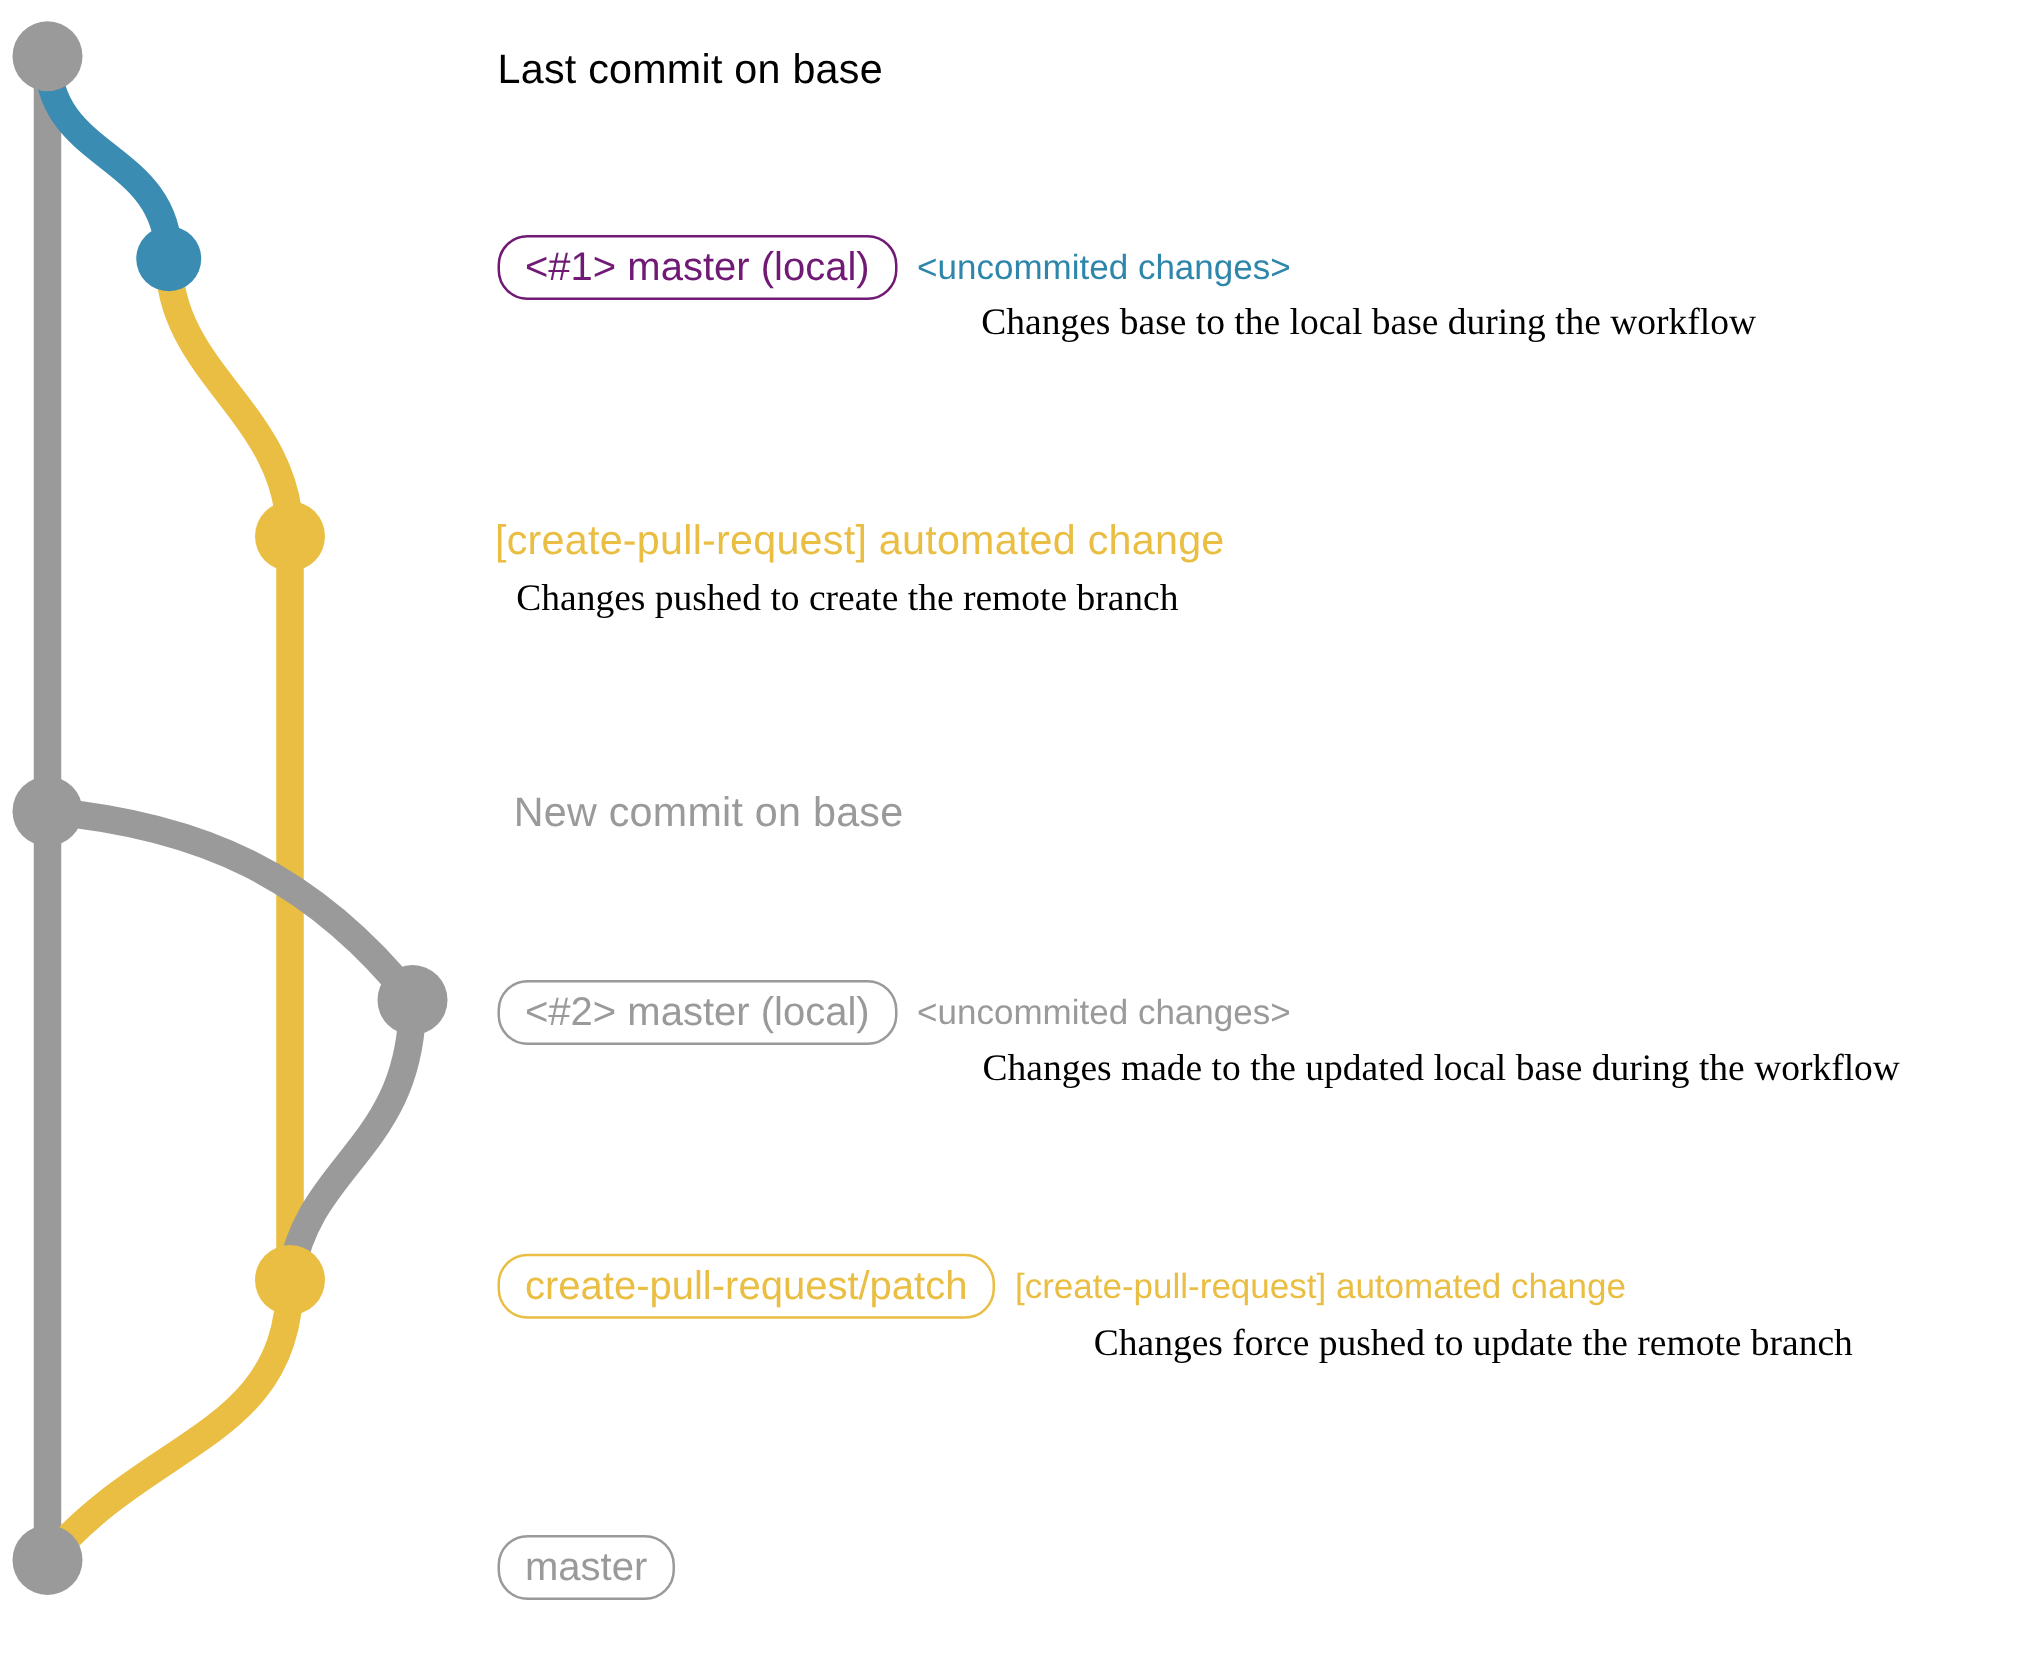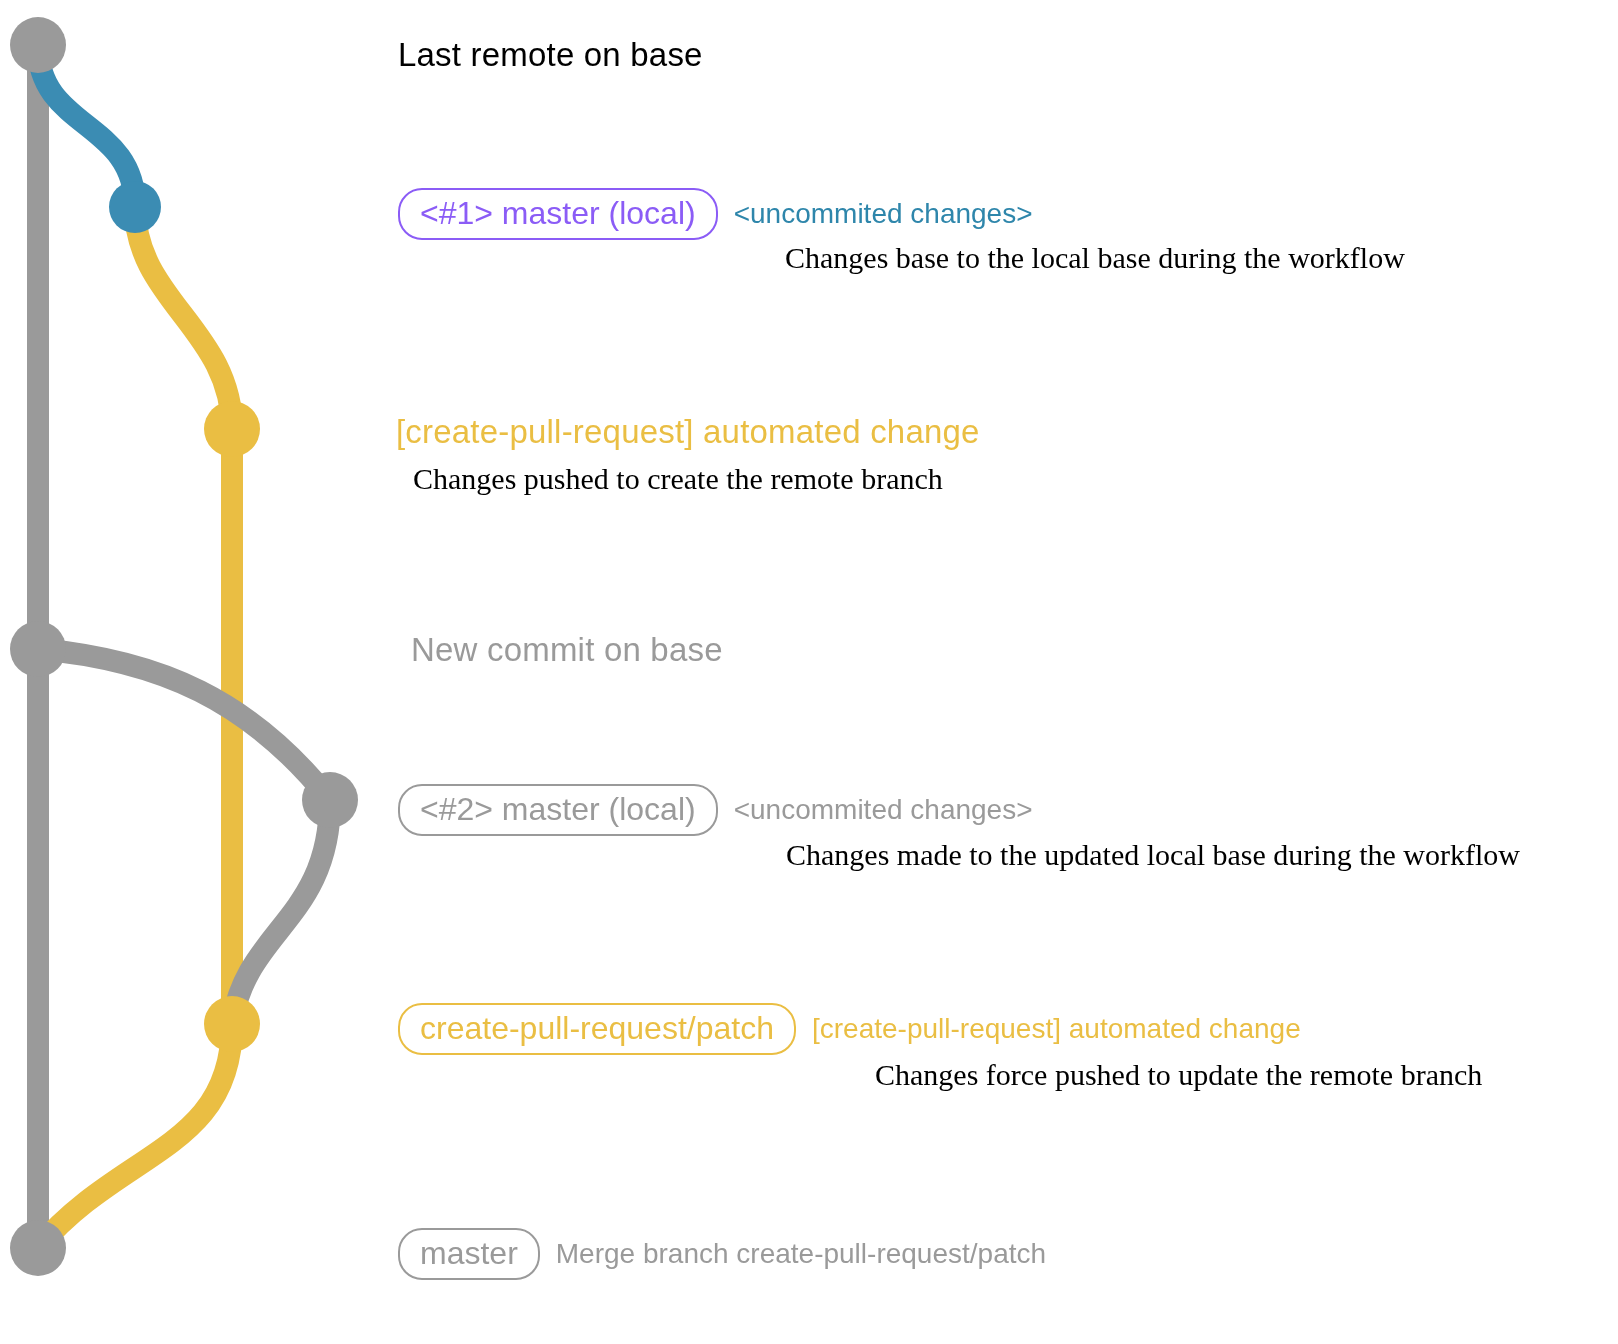--- a/index.html
+++ b/index.html
@@ -77,25 +77,25 @@
         <circle cx="135" cy="207" r="26" fill="#3b8cb3"></circle>
         <circle cx="232" cy="429" r="28" fill="#eabe43"></circle>
         <circle cx="38" cy="649" r="28" fill="#9a9a9a"></circle>
         <circle cx="330" cy="800" r="28" fill="#9a9a9a"></circle>
         <circle cx="232" cy="1024" r="28" fill="#eabe43"></circle>
         <circle cx="38" cy="1248" r="28" fill="#9a9a9a"></circle>
       </g>
   </svg>
 
   <div class="row" style="left:398px; top:36px;">
-    <span class="plain-title">Last remote on base</span>
+    <span class="plain-title">Last commit on base</span>
   </div>
 
   <div class="row" style="left:398px; top:188px;">
-    <span class="chip" style="color:#8b5cf6;">&lt;#1&gt; master (local)</span>
+    <span class="chip" style="color:#701a75;">&lt;#1&gt; master (local)</span>
     <span class="chip-after" style="color:#2e86ab;">&lt;uncommited changes&gt;</span>
   </div>
   <div class="desc" style="left:785px; top:241px;">Changes base to the local base during the workflow</div>
 
   <div class="row" style="left:396px; top:413px;">
     <span class="plain-title" style="color:#eabe43;">[create-pull-request] automated change</span>
   </div>
   <div class="desc" style="left:413px; top:462px;">Changes pushed to create the remote branch</div>
 
   <div class="row" style="left:398px; top:631px;">
@@ -109,16 +109,15 @@
   <div class="desc" style="left:786px; top:838px;">Changes made to the updated local base during the workflow</div>
 
   <div class="row" style="left:398px; top:1003px;text-align:right;">
     <span class="chip" style="color:#eabe43;">create-pull-request/patch</span>
     <span class="chip-after" style="color:#eabe43;">[create-pull-request] automated change</span>
   </div>
   <div class="desc" style="left:875px; top:1058px;">Changes force pushed to update the remote branch</div>
 
   <div class="row" style="left:398px; top:1228px;">
     <span class="chip" style="color:#9a9a9a;">master</span>
-    <span class="chip-after" style="color:#9a9a9a;">Merge branch create-pull-request/patch</span>
   </div>
 
 </div>
 
 </body></html>

